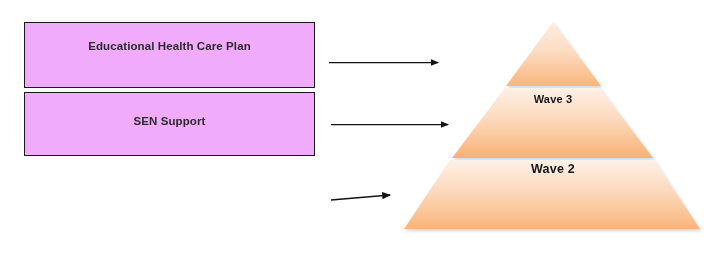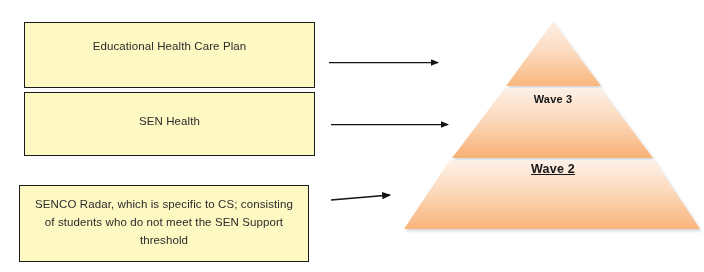--- a/index.html
+++ b/index.html
@@ -17,25 +17,26 @@
     width: 704px;
     height: 272px;
     background: #ffffff;
     overflow: hidden;
   }
 
   
   .desc-box {
     position: absolute;
     box-sizing: border-box;
-    background: #fef9c3;
+    background: #f0abfc;
     border: 1.3px solid #1a1a1a;
     display: flex;
     align-items: center;
     justify-content: flex-start;
+    font-weight: bold;
   }
   .desc-box .box-text {
     display: block;
     width: 100%;
     text-align: center;
     color: #2b2b2b;
     font-size: 11.5px;
     line-height: 18px;
     letter-spacing: 0.1px;
     padding: 0 10px;
@@ -71,39 +72,36 @@
     position: absolute;
     text-align: center;
     font-weight: bold;
     font-size: 12px;
     color: #161616;
     white-space: nowrap;
     letter-spacing: 0.2px;
     margin-top: 44px;
   }
   #label-wave3 { left: 489px; top: 49px; width: 128px; font-size: 11px; }
-  #label-wave2 { left: 480px; top: 118px; width: 146px; font-size: 12.5px; text-decoration: underline; }
+  #label-wave2 { left: 480px; top: 118px; width: 146px; font-size: 12.5px; }
   #label-wave1 { left: 478px; top: 186px; width: 150px; font-size: 12.5px; }
 </style>
 </head>
 <body>
 
 <div id="canvas">
 
   <div class="desc-box" id="box-ehcp">
     <span class="box-text">Educational Health Care Plan</span>
   </div>
 
   <div class="desc-box" id="box-sen">
-    <span class="box-text">SEN Health</span>
+    <span class="box-text">SEN Support</span>
   </div>
 
-  <div class="desc-box" id="box-senco">
-    <span class="box-text">SENCO Radar, which is specific to CS; consisting of students who do not meet the SEN Support threshold</span>
-  </div>
 
   <svg class="arrow-svg" id="arrow-ehcp" viewBox="0 0 120 26">
     <defs>
       <marker id="ah1" markerWidth="7" markerHeight="7" refX="5.6" refY="3" orient="auto">
         <path d="M0,0.4 L6.4,3 L0,5.6 z" fill="#131313"></path>
       </marker>
     </defs>
     <line x1="1" y1="12.6" x2="110" y2="12.6" stroke="#131313" stroke-width="1.25" marker-end="url(#ah1)"></line>
   </svg>
 

